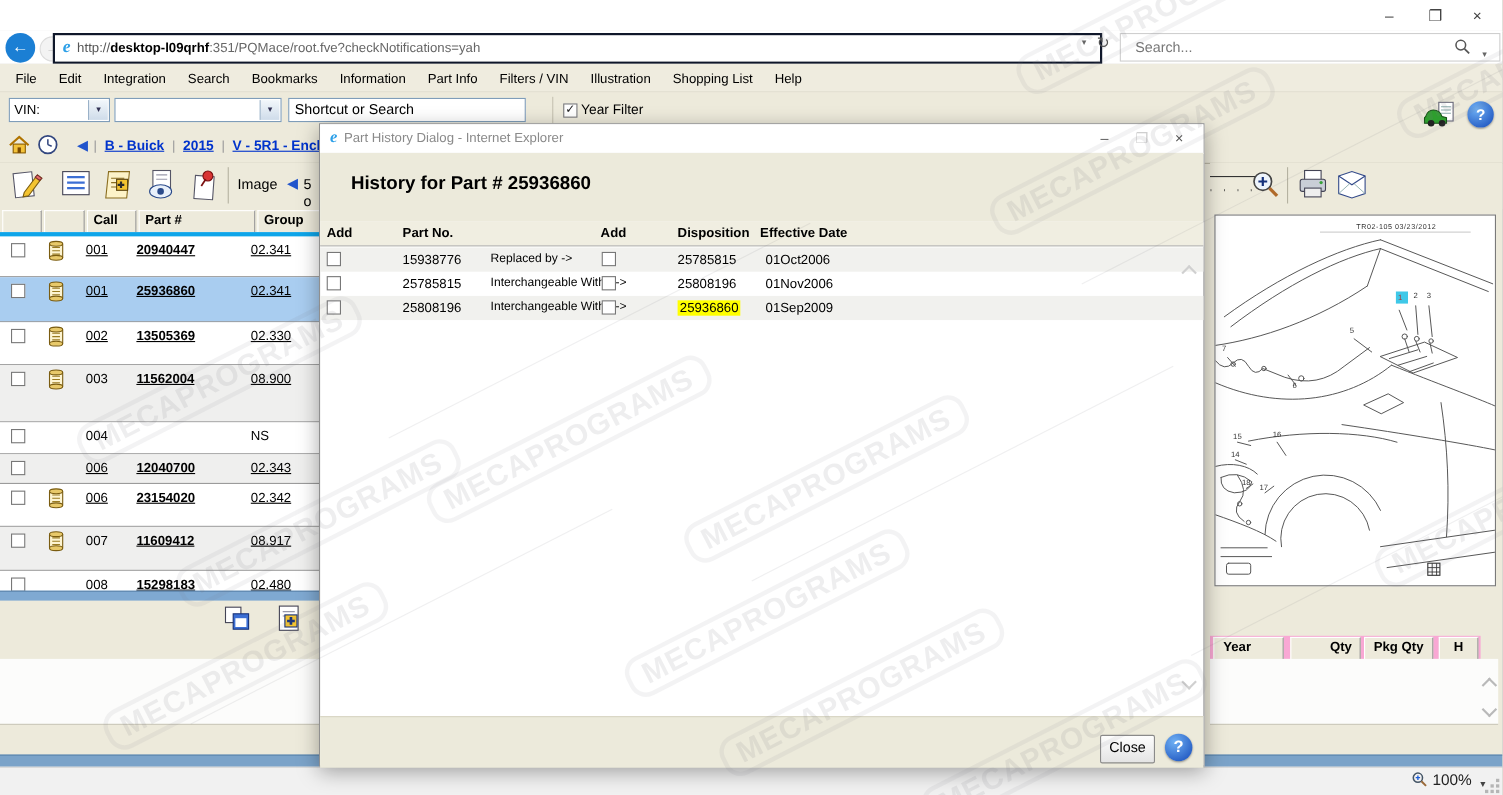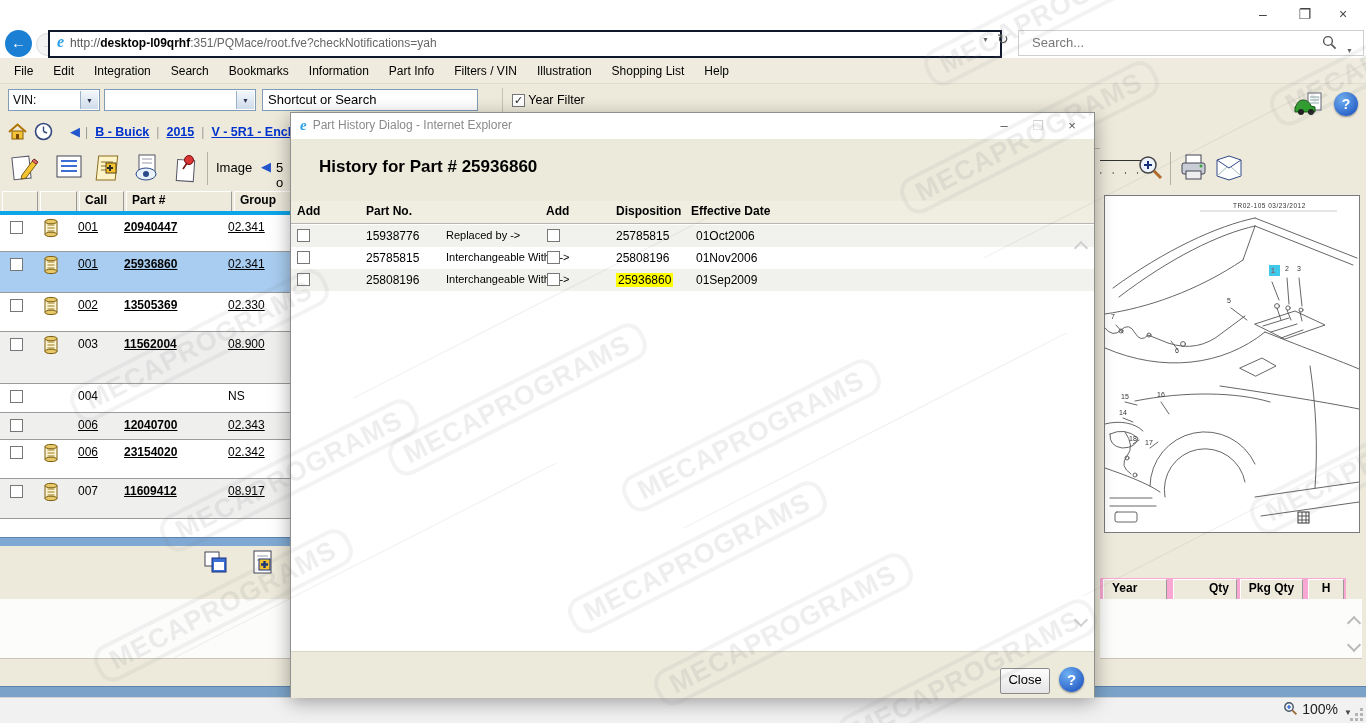--- a/index.html
+++ b/index.html
@@ -361,20 +361,26 @@
             <rect x="5" y="3" width="12" height="14" rx="1" fill="#fdf4d2" stroke="#7a5c10"></rect>
             <ellipse cx="11" cy="3.6" rx="6" ry="2.2" fill="#e8c96a" stroke="#7a5c10"></ellipse>
             <ellipse cx="11" cy="16.4" rx="6" ry="2.2" fill="#e8c96a" stroke="#7a5c10"></ellipse>
             <line x1="7.5" y1="7" x2="14.5" y2="7" stroke="#9a7b20"></line>
             <line x1="7.5" y1="10" x2="14.5" y2="10" stroke="#9a7b20"></line>
             <line x1="7.5" y1="13" x2="14.5" y2="13" stroke="#9a7b20"></line>
           </svg></span>
         <span class="c-call">007</span>
         <span class="c-part u">11609412</span>
         <span class="c-group u">08.917</span>
+      </div>
+      <div class="lrow" style="height: 21px;">
+        <span class="cb"></span>
+        <span class="c-call">008</span>
+        <span class="c-part u">15298183</span>
+        <span class="c-group u">02.480</span>
       </div>
     </div>
   <div class="abs" id="left-hscroll"></div>
 
   <div class="abs" id="send-row">
 
     <span class="tbicon" style="left:202px;top:3px;">
       <svg width="27" height="26" viewBox="0 0 27 26">
           <rect x="3" y="3" width="14" height="14" fill="#fff" stroke="#445"></rect>
           <rect x="10" y="9" width="14" height="14" fill="#3c6fd4" stroke="#16317a"></rect>

